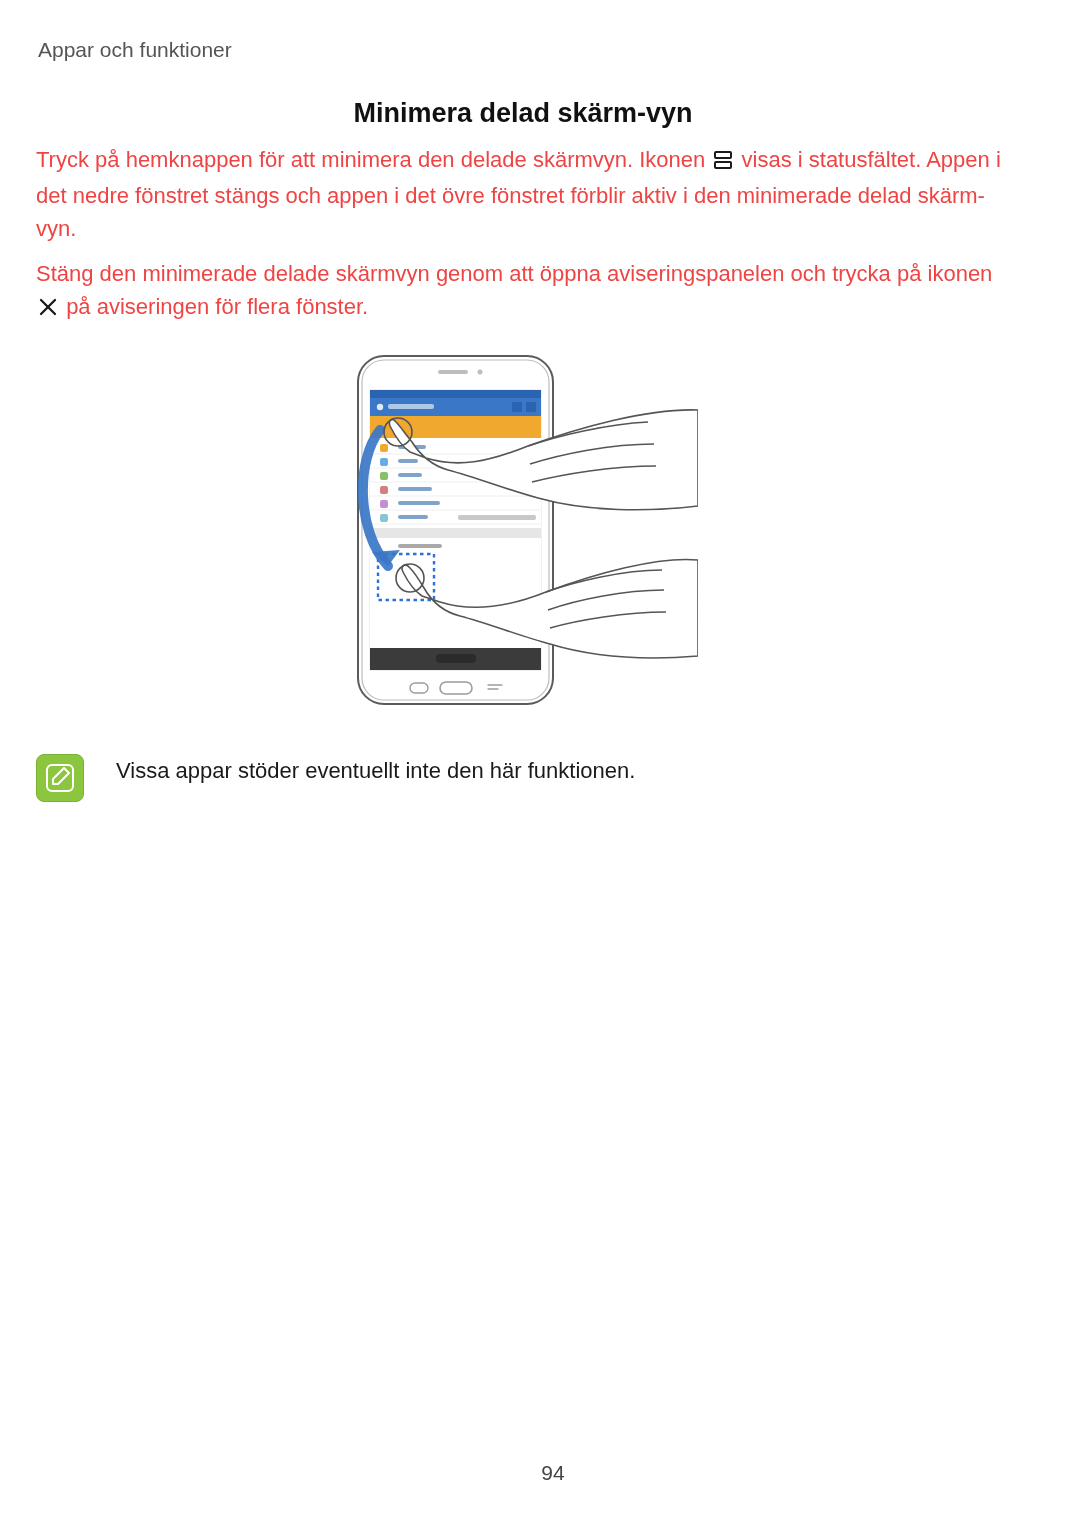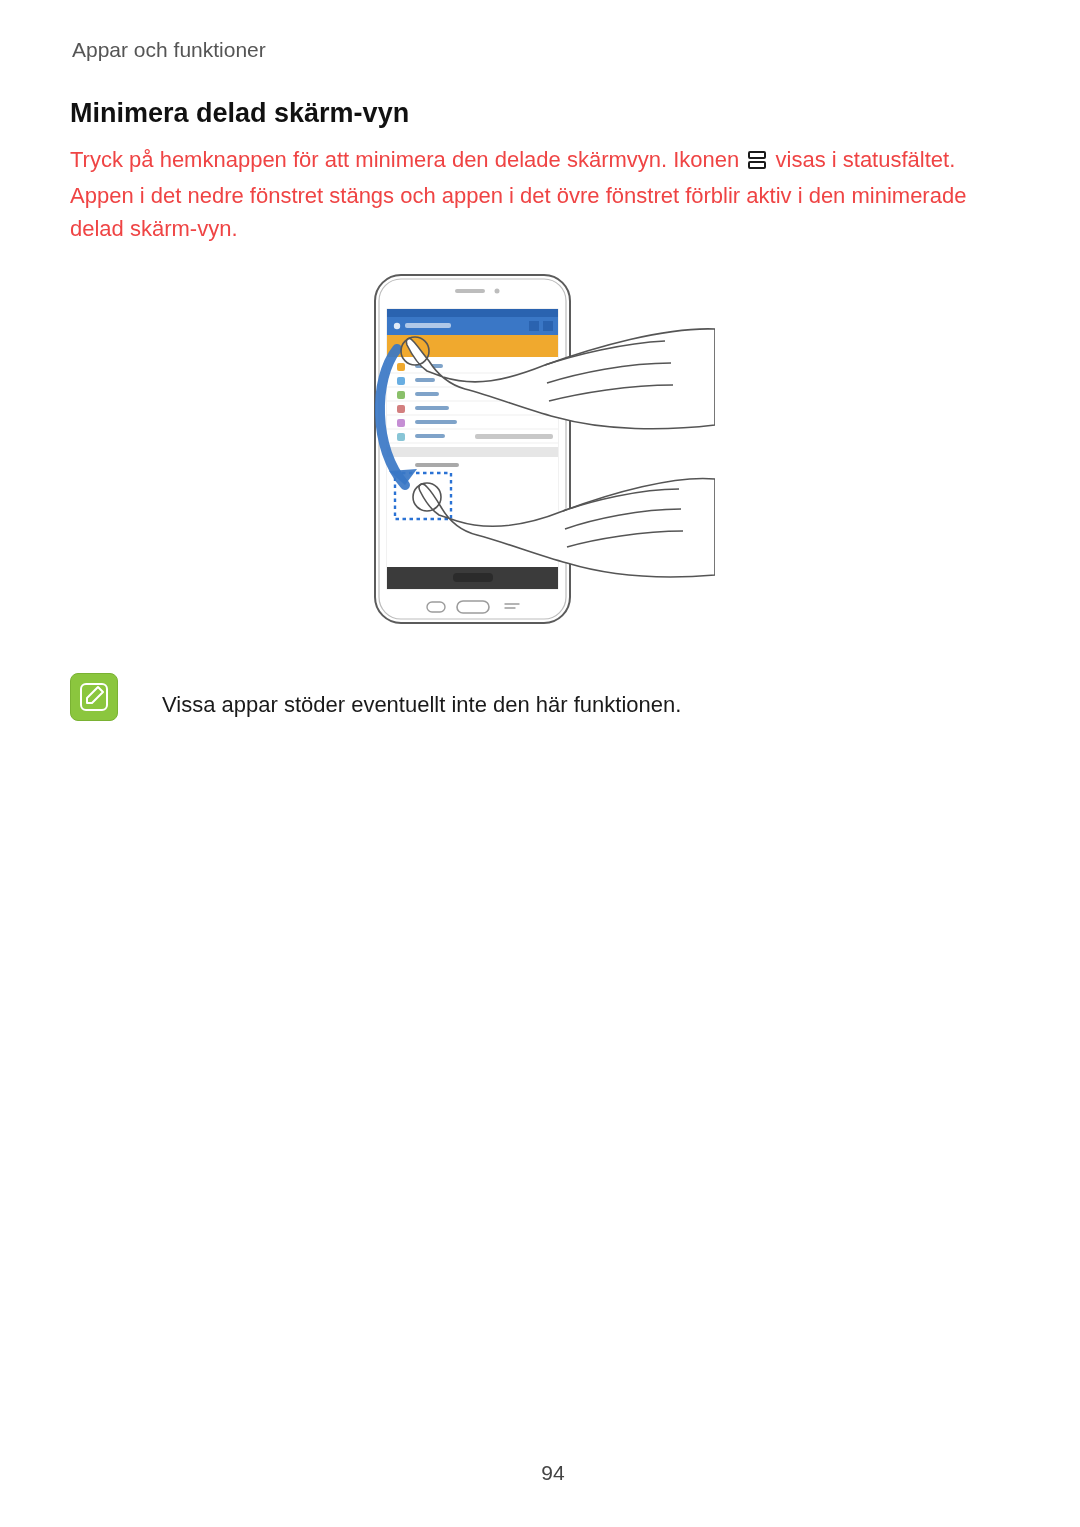--- a/index.html
+++ b/index.html
@@ -8,34 +8,35 @@
     width: 1080px;
     height: 1527px;
     background: #ffffff;
     font-family: "Segoe UI", "Helvetica Neue", Arial, sans-serif;
     color: #1a1a1a;
   }
   .page {
     box-sizing: border-box;
     width: 1080px;
     height: 1527px;
-    padding: 38px 70px 40px 70px;
+    padding: 38px 70px 40px 36px;
     position: relative;
   }
   .breadcrumb {
     font-size: 21px;
     color: #555555;
     margin-bottom: 36px;
     margin-left: 2px;
   }
   h2.section {
     font-size: 27px;
     font-weight: 700;
     margin: 30px 0 14px 0;
     color: #111;
+    text-align: center;
   }
   p.body {
     font-size: 22px;
     line-height: 1.5;
     margin: 0 0 12px 0;
     color: #ef4444;
   }
   .inline-icon {
     display: inline-block;
     vertical-align: -3px;
@@ -44,22 +45,22 @@
   .illustration-wrap {
     width: 100%;
     text-align: center;
     margin: 24px 0 30px 0;
   }
   .illustration {
     display: inline-block;
   }
   .note-row {
     display: flex;
-    align-items: flex-end;
-    gap: 44px;
+    align-items: flex-start;
+    gap: 32px;
     margin-top: 8px;
   }
   .note-icon-box {
     width: 46px;
     height: 46px;
     border-radius: 8px;
     background: #8bc63e;
     display: flex;
     align-items: center;
     justify-content: center;
@@ -94,20 +95,30 @@
     <span>Tryck på hemknappen för att minimera den delade skärmvyn. Ikonen </span>
     <span class="inline-icon">
       <svg width="20" height="20" viewBox="0 0 20 20">
         <rect x="2" y="2" width="16" height="6" rx="1" fill="none" stroke="#1a1a1a" stroke-width="2"></rect>
         <rect x="2" y="12" width="16" height="6" rx="1" fill="none" stroke="#1a1a1a" stroke-width="2"></rect>
       </svg>
     </span>
     <span> visas i statusfältet. Appen i det nedre fönstret stängs och appen i det övre fönstret förblir aktiv i den minimerade delad skärm-vyn.</span>
   </p>
 
+  <p class="body">
+    <span>Stäng den minimerade delade skärmvyn genom att öppna aviseringspanelen och trycka på ikonen </span>
+    <span class="inline-icon">
+      <svg width="20" height="20" viewBox="0 0 20 20">
+        <line x1="3" y1="3" x2="17" y2="17" stroke="#1a1a1a" stroke-width="2.3" stroke-linecap="round"></line>
+        <line x1="17" y1="3" x2="3" y2="17" stroke="#1a1a1a" stroke-width="2.3" stroke-linecap="round"></line>
+      </svg>
+    </span>
+    <span> på aviseringen för flera fönster.</span>
+  </p>
 
 
 
   <div class="illustration-wrap">
     <div class="illustration">
       <svg width="350" height="370" viewBox="0 0 350 370">
 
         <rect x="10" y="6" width="195" height="348" rx="26" ry="26" fill="#fff" stroke="#5b5b5b" stroke-width="2"></rect>
         <rect x="14" y="10" width="187" height="340" rx="22" ry="22" fill="none" stroke="#bdbdbd" stroke-width="1.2"></rect>
 

